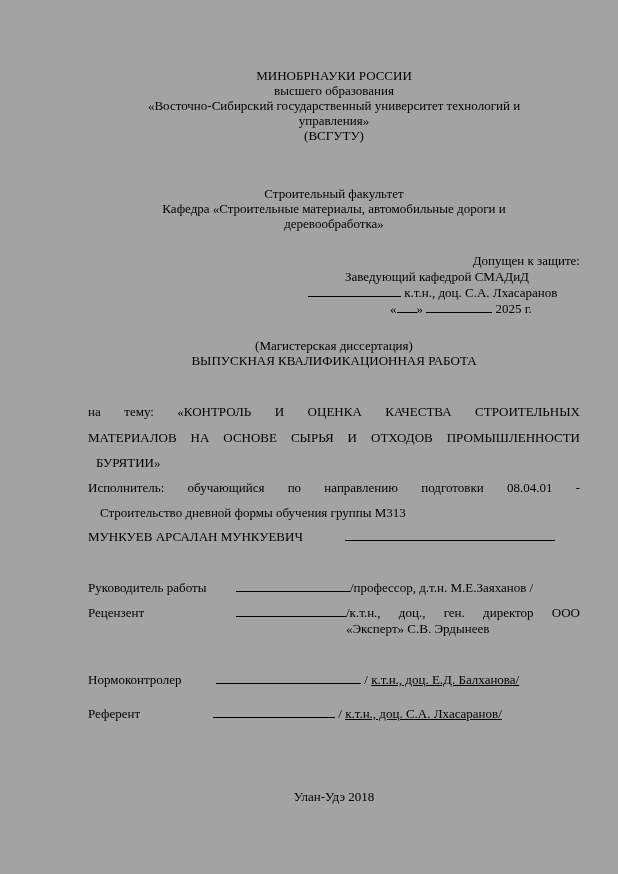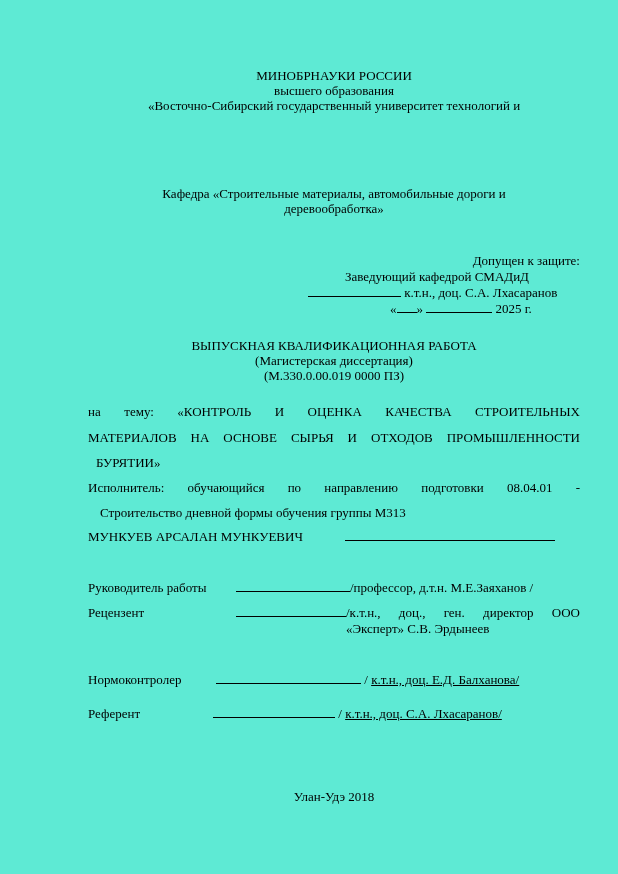--- a/index.html
+++ b/index.html
@@ -14,21 +14,21 @@
       overflow: hidden;
       font-family: "Liberation Serif", "DejaVu Serif", serif;
       color: #000000;
       font-size: 13px;
     }
     .page {
       position: absolute;
       left: 0; top: 0;
       width: 618px;
       height: 874px;
-      background: #5eead4;
+      background: #a3a3a3;
     }
     .center-block {
       position: absolute;
       left: 88px;
       width: 492px;
       text-align: center;
       line-height: 15px;
     }
     .line { display: block; white-space: nowrap; }
     .abs { position: absolute; white-space: nowrap; line-height: 15px; }
@@ -51,43 +51,45 @@
   </style>
 </head>
 <body>
 
 <div class="page">
 
   <div class="center-block" style="top:68px;">
     <span class="line">МИНОБРНАУКИ РОССИИ</span>
     <span class="line">высшего образования</span>
     <span class="line">«Восточно-Сибирский государственный университет технологий и</span>
+    <span class="line">управления»</span>
+    <span class="line">(ВСГУТУ)</span>
   </div>
 
   <div class="center-block" style="top:186px;">
+    <span class="line">Строительный факультет</span>
     <span class="line">Кафедра «Строительные материалы, автомобильные дороги и</span>
     <span class="line">деревообработка»</span>
   </div>
 
   <div class="abs" style="top:253px; right:38px; text-align:right;">Допущен к защите:</div>
   <div class="abs" style="top:269px; left:345px;">Заведующий кафедрой СМАДиД</div>
   <div class="abs" style="top:285px; left:308px;">
     <span class="blank" style="width:93px;"></span>
     <span>к.т.н., доц. С.А. Лхасаранов</span>
   </div>
   <div class="abs" style="top:301px; left:390px;">
     <span>«</span><span class="blank" style="width:20px;"></span><span>»</span>
     <span class="blank" style="width:66px;"></span>
     <span>2025 г.</span>
   </div>
 
   <div class="center-block" style="top:338px;">
+    <span class="line">(Магистерская диссертация)</span>
     <span class="line">ВЫПУСКНАЯ КВАЛИФИКАЦИОННАЯ РАБОТА</span>
-    <span class="line">(Магистерская диссертация)</span>
-    <span class="line">(М.330.0.00.019 0000 ПЗ)</span>
   </div>
 
   <div class="justify-line" style="top:404px;">
     <span>на</span>
     <span>тему:</span>
     <span>«КОНТРОЛЬ</span>
     <span>И</span>
     <span>ОЦЕНКА</span>
     <span>КАЧЕСТВА</span>
     <span>СТРОИТЕЛЬНЫХ</span>

